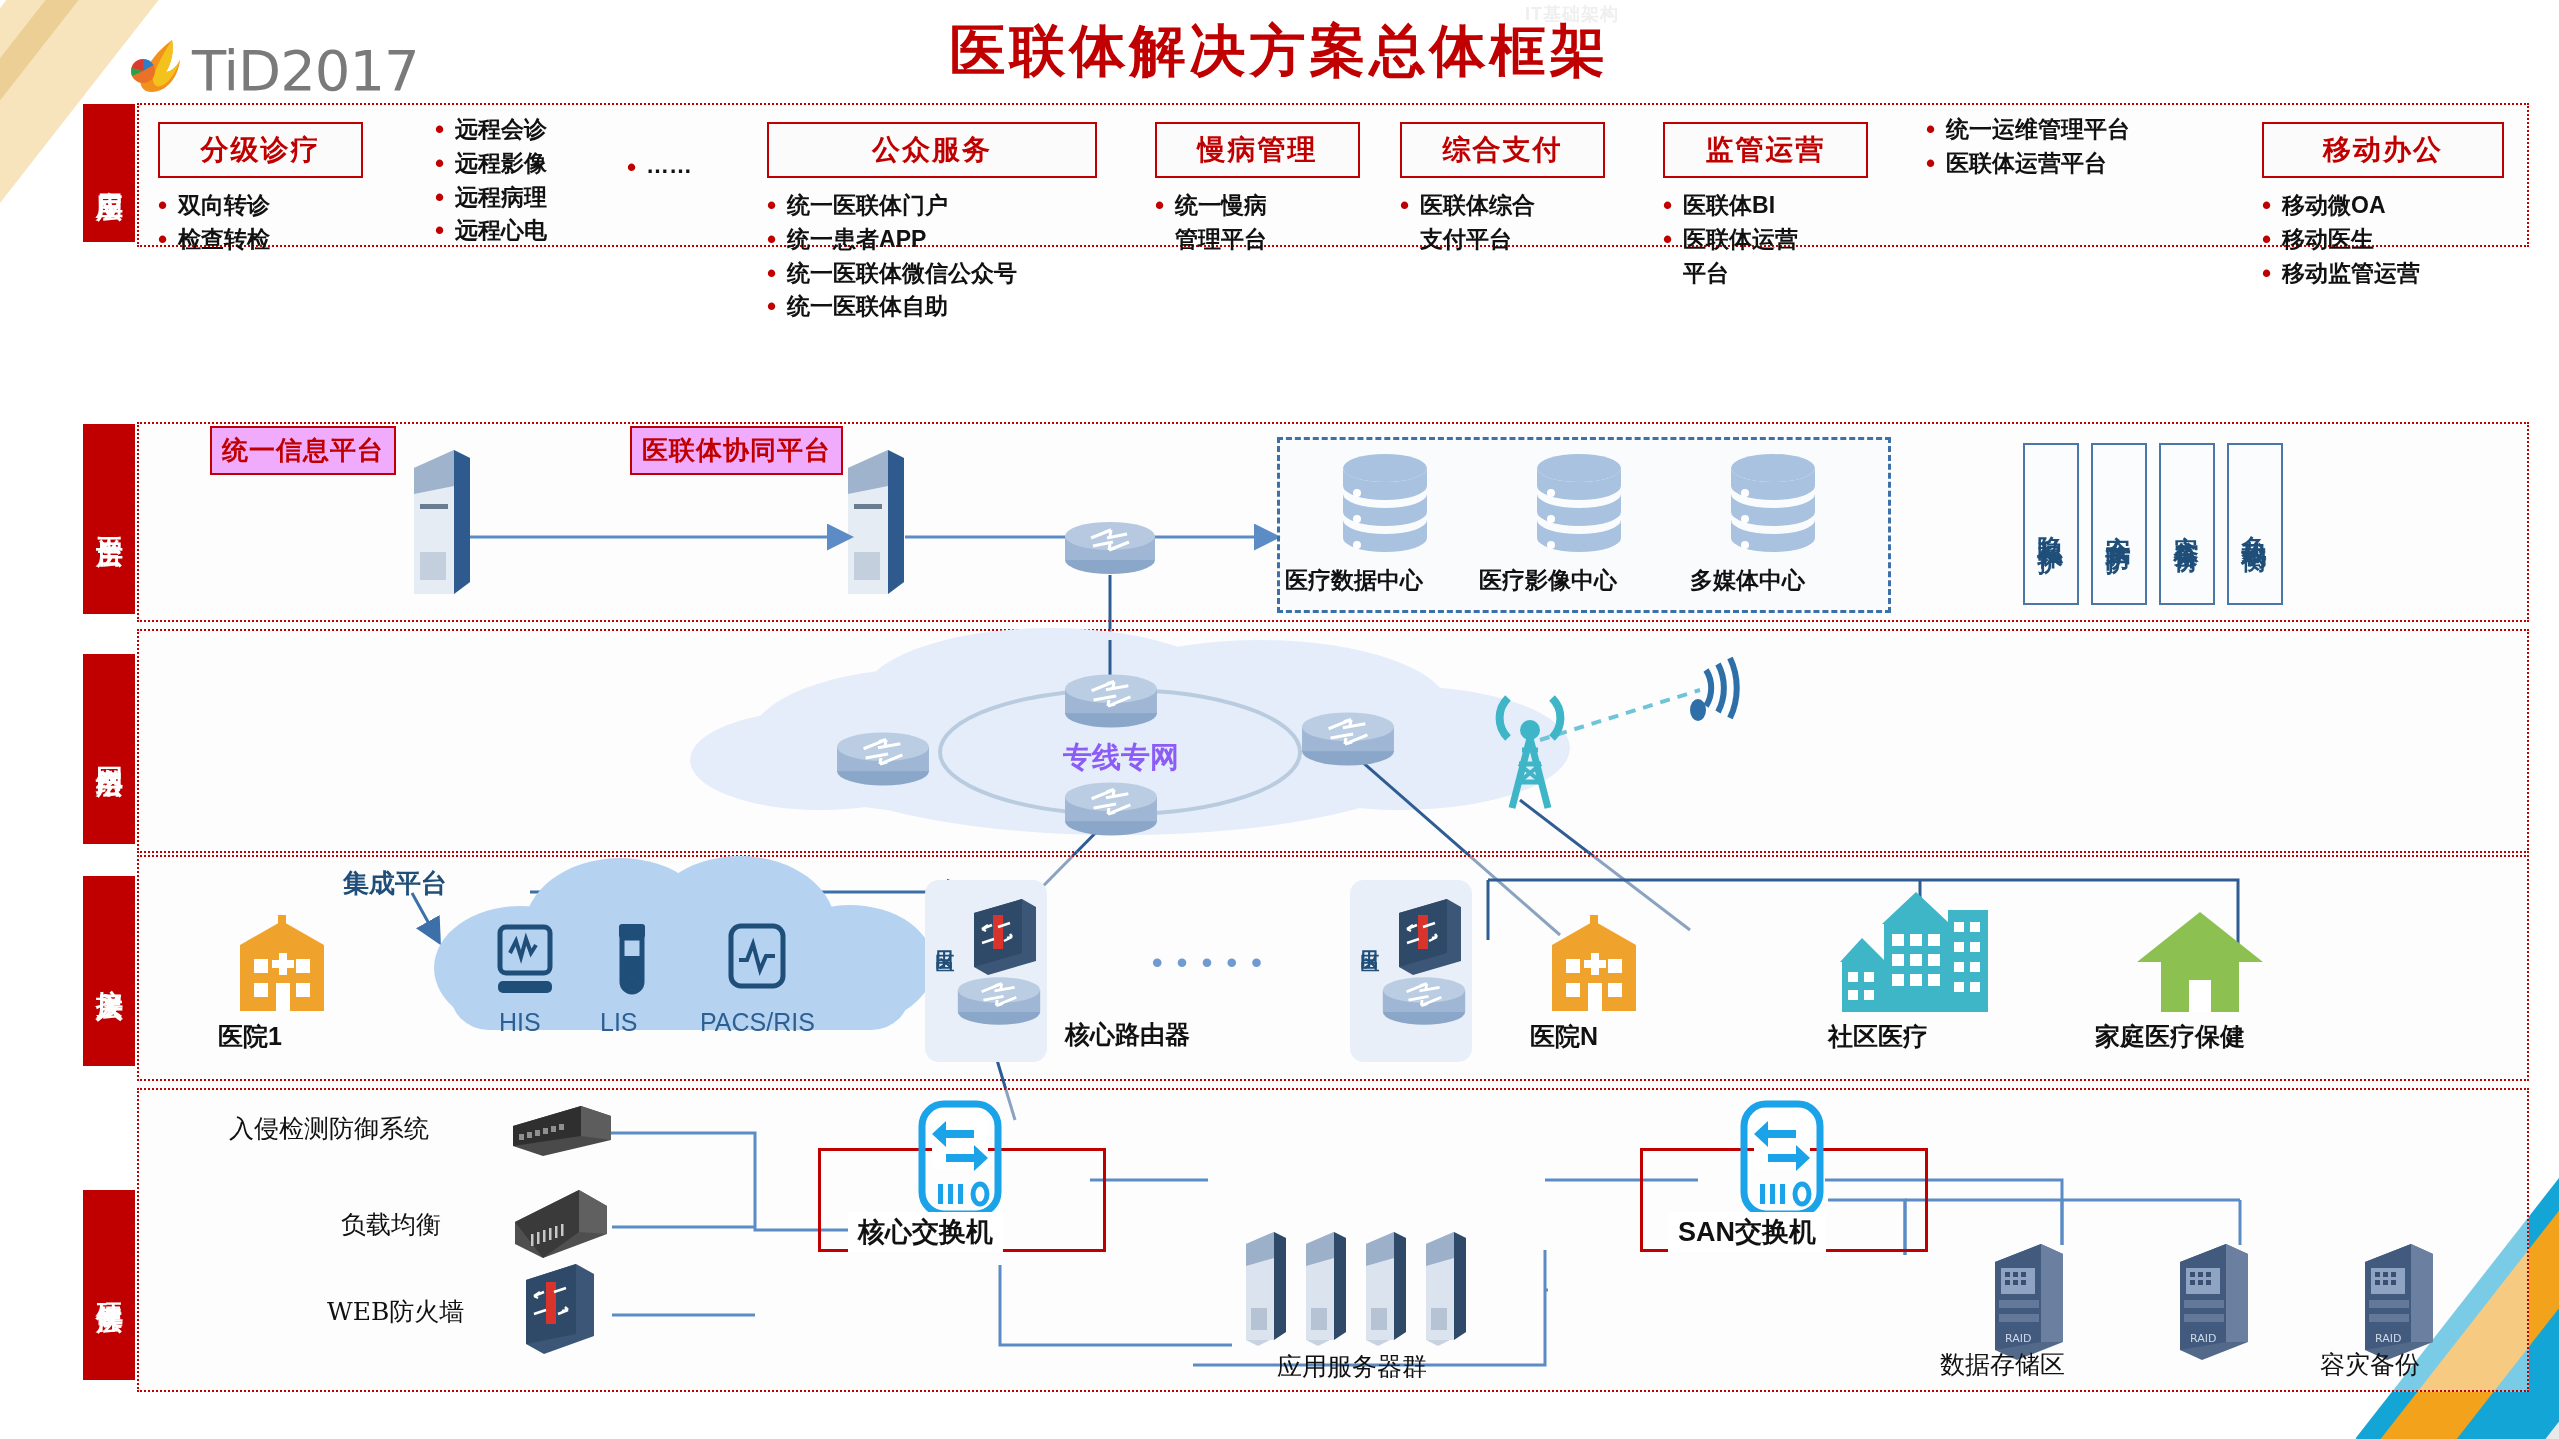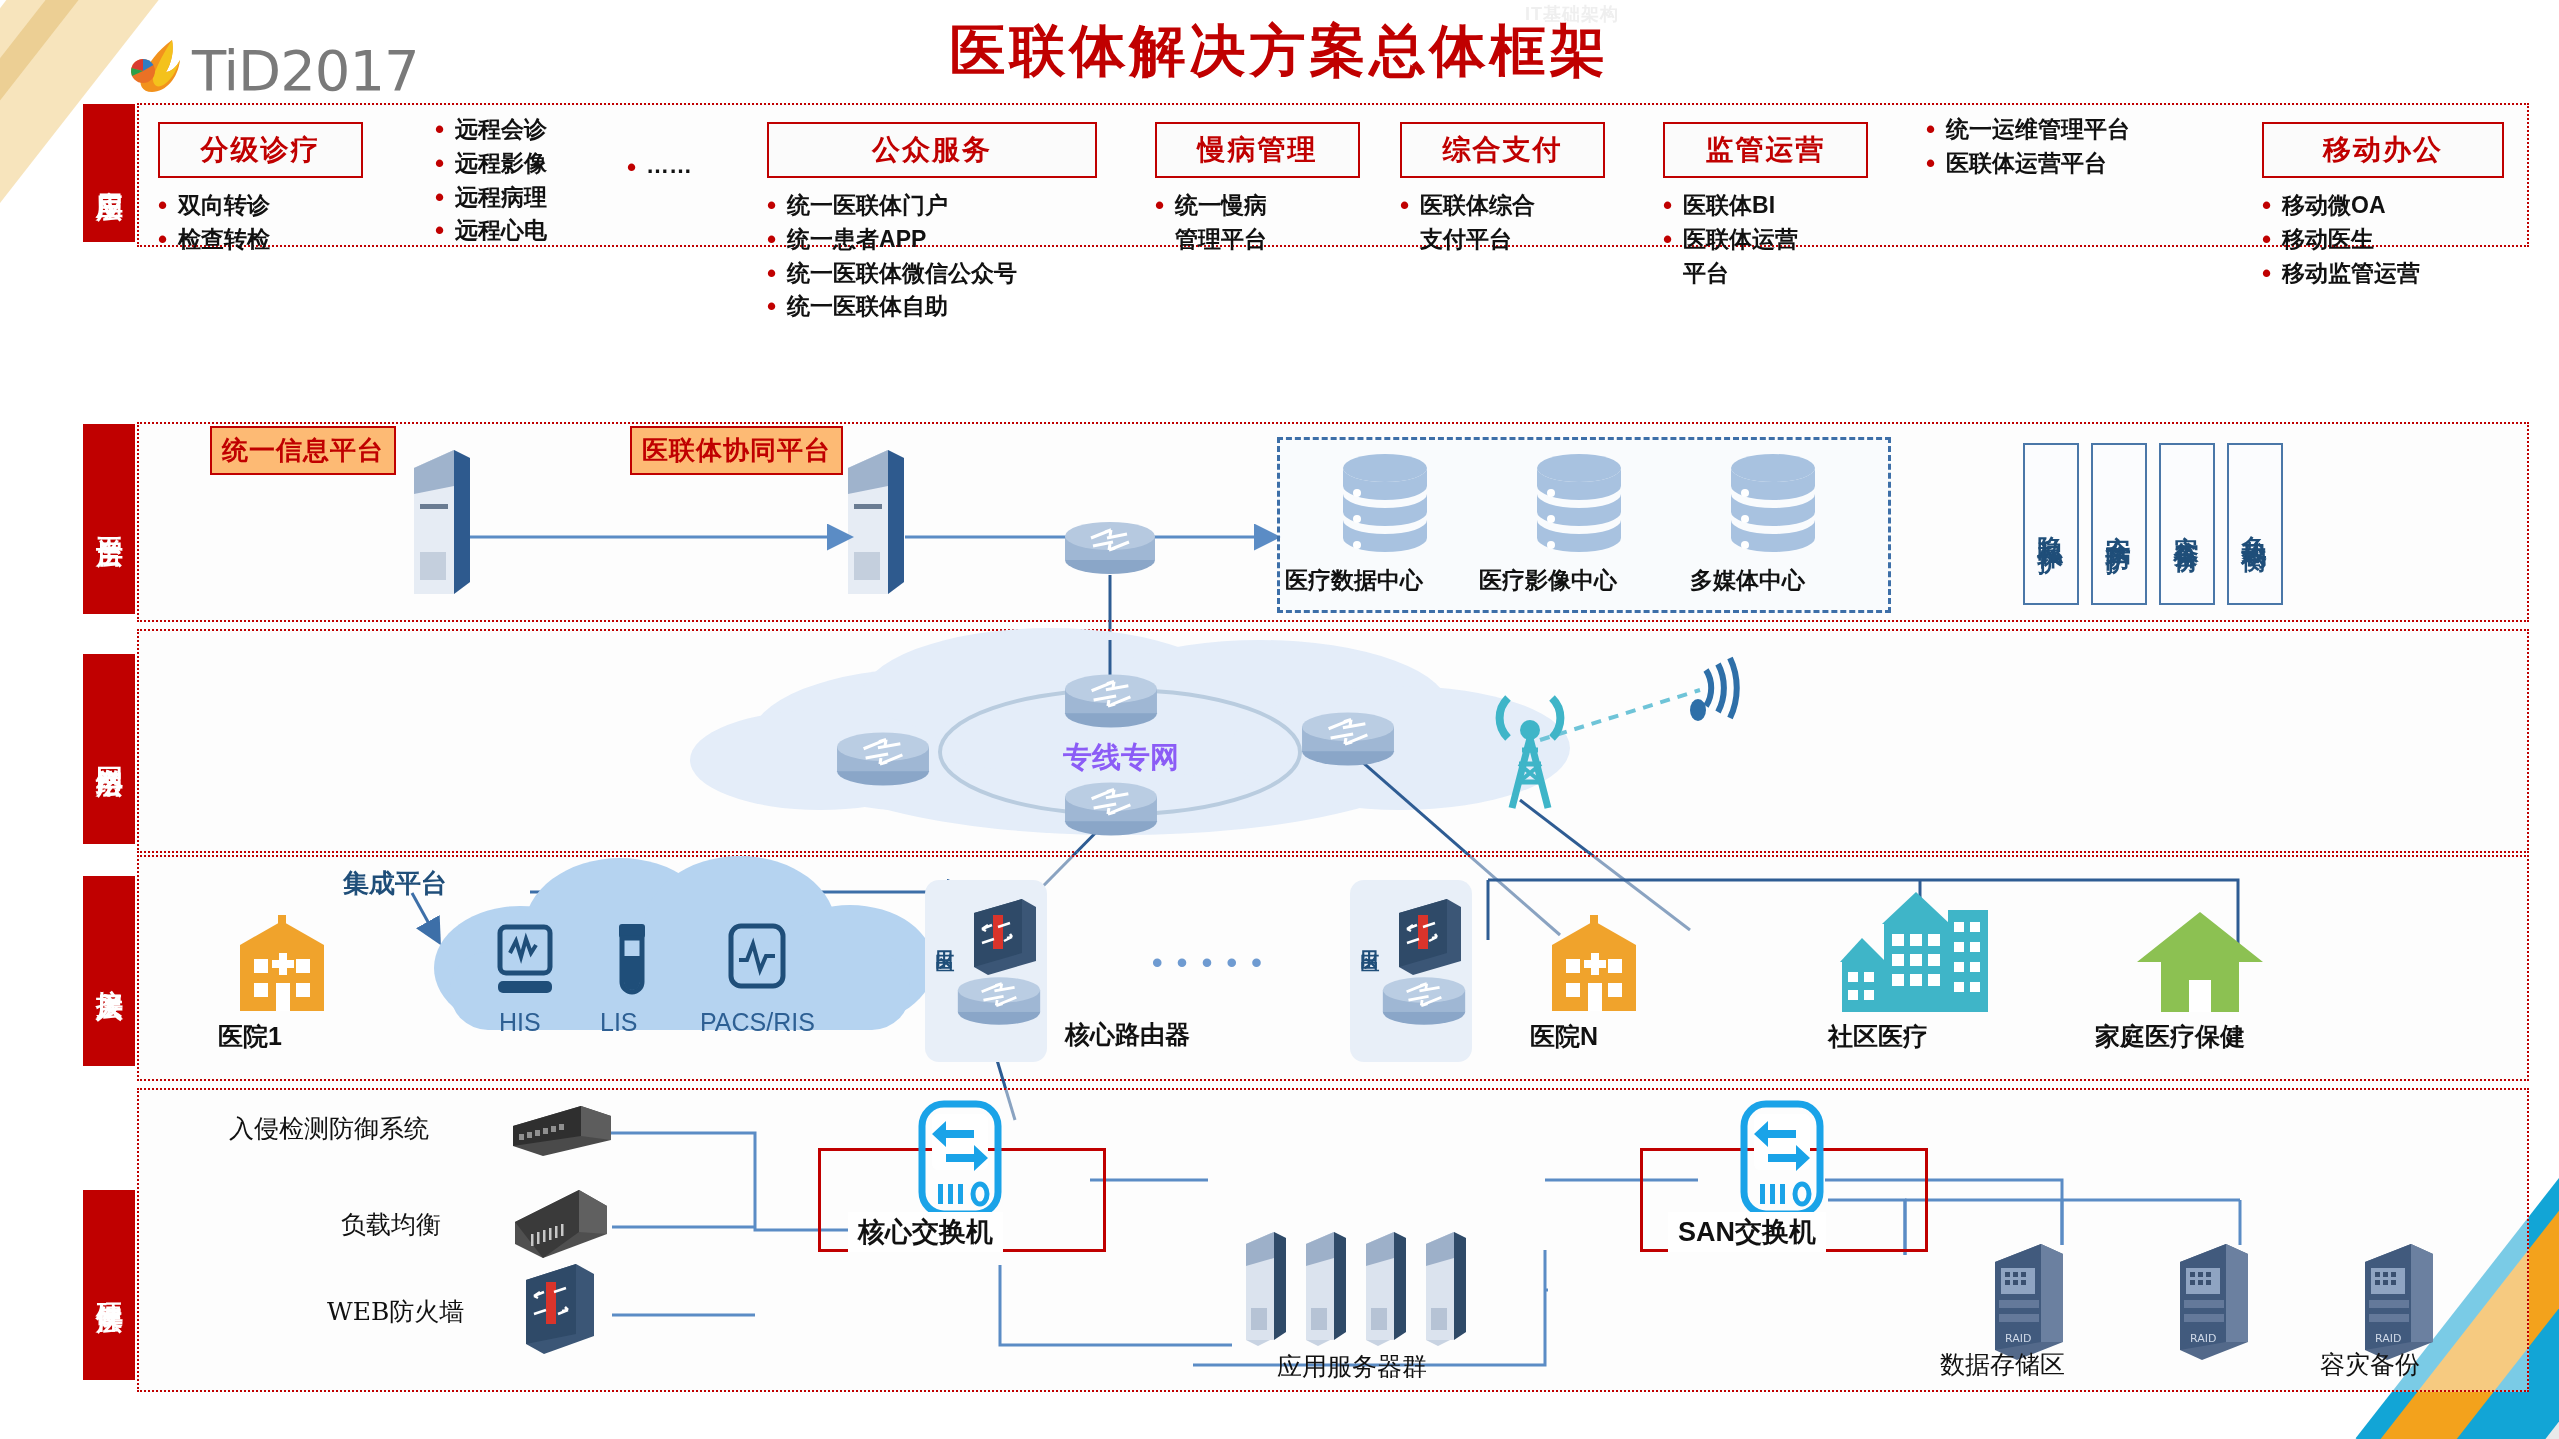--- a/index.html
+++ b/index.html
@@ -53,21 +53,21 @@
   .app-item{
     display:flex;align-items:flex-start;font-size:23px;font-weight:bold;color:#111;
     line-height:1.34;margin-bottom:3px;white-space:nowrap;
   }
   .app-item .dot{color:#c00000;font-size:26px;line-height:1;margin-right:11px;margin-top:2px;}
   .ellipsis-col{position:absolute;font-size:23px;color:#111;font-weight:bold;display:flex;align-items:flex-start;}
   .ellipsis-col .dot{color:#c00000;font-size:26px;margin-right:10px;}
 
   
   .plat-label{
-    position:absolute;border:2px solid #c00000;background:#fdba74;color:#c00000;
+    position:absolute;border:2px solid #c00000;background:#f0abfc;color:#c00000;
     font-size:26px;font-weight:bold;padding:5px 10px;letter-spacing:1px;white-space:nowrap;z-index:6;
   }
   .server-tower{position:absolute;}
   .dc-dash{position:absolute;border:3px dashed #3d6fa8;background:rgba(247,250,253,.6);}
   .db-label{position:absolute;font-size:23px;font-weight:bold;color:#111;white-space:nowrap;text-align:left;}
   .vbox{
     position:absolute;border:2px solid #4a77a8;background:#fbfcfe;
     display:flex;align-items:center;justify-content:center;
     writing-mode:vertical-rl;text-orientation:upright;
     font-size:25px;font-weight:bold;color:#1f4e79;letter-spacing:4px;

